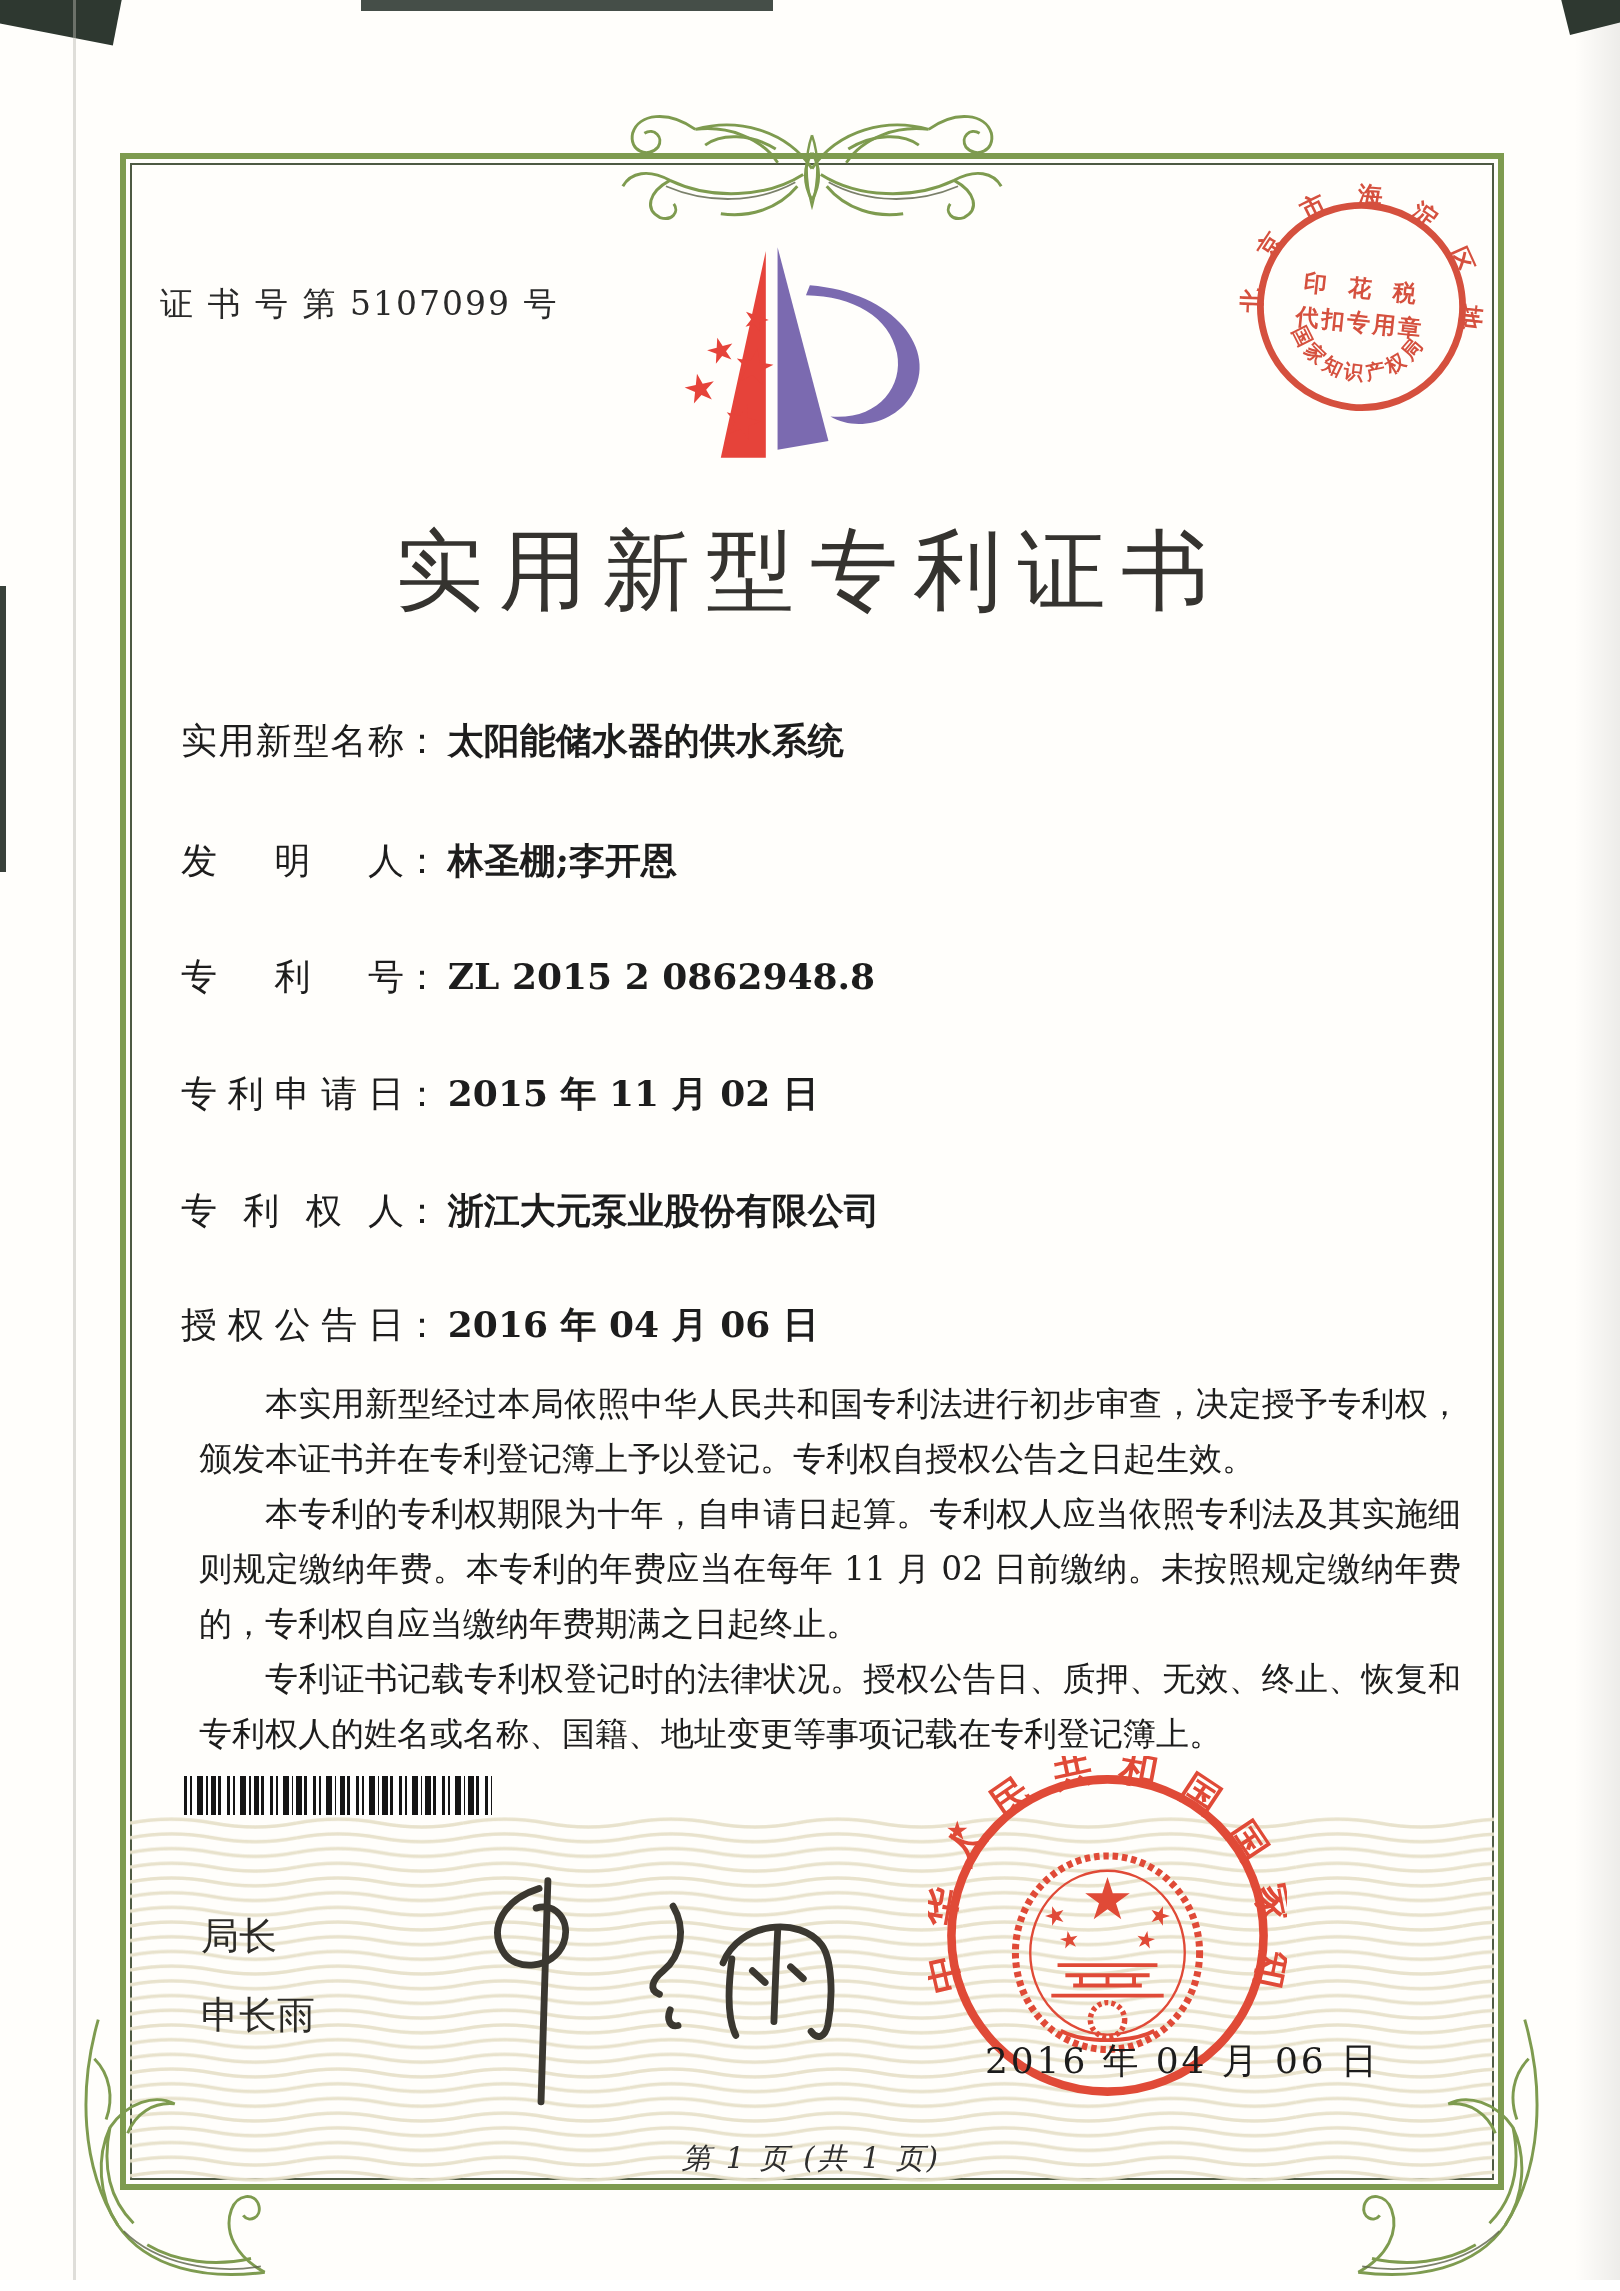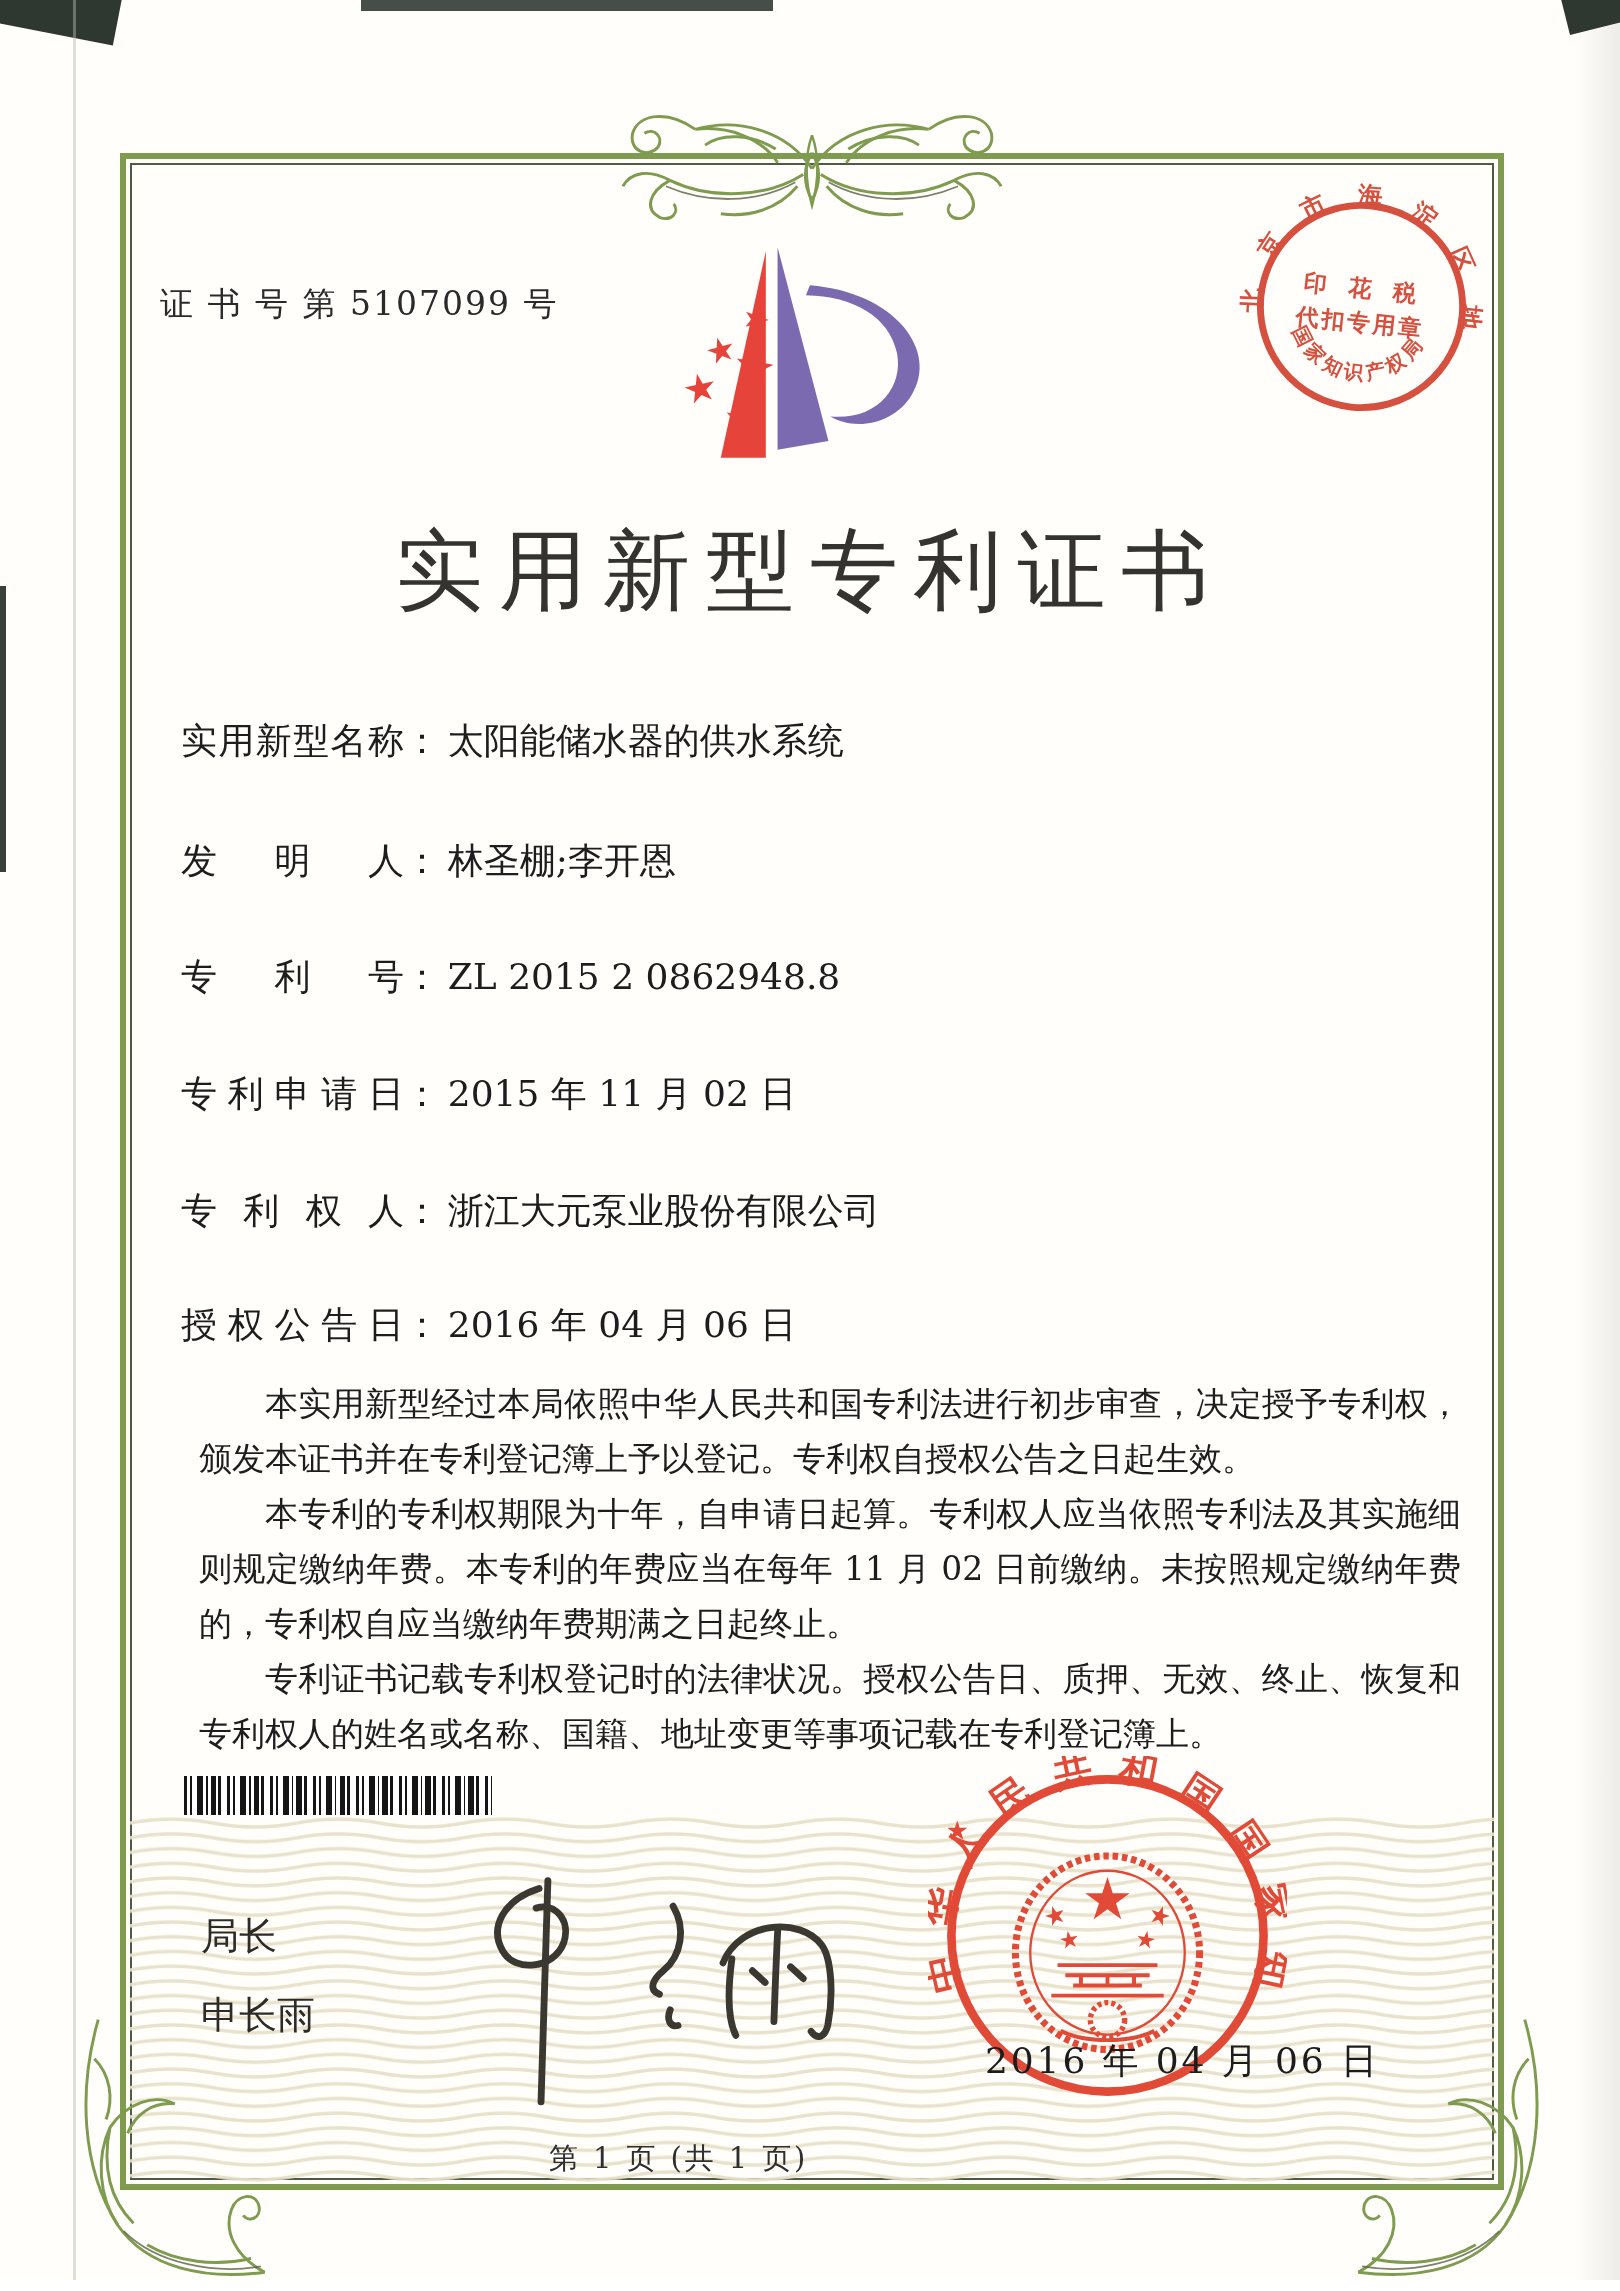--- a/index.html
+++ b/index.html
@@ -26,21 +26,21 @@
   
   .waves{position:absolute;left:130px;top:1815px;width:1364px;height:368px;opacity:.95;}
   
   .cert-no{position:absolute;left:160px;top:282px;font-size:33px;letter-spacing:2px;color:#2a2a2a;}
   .logo{position:absolute;left:619px;top:241px;width:323px;height:261px;}
   .title{position:absolute;left:0;top:512px;width:1620px;text-align:center;
     font-size:88px;font-weight:400;letter-spacing:15.7px;color:#35332f;}
   
   .field{position:absolute;left:181px;font-size:36px;white-space:nowrap;color:#1d1d1d;}
   .flabel{display:inline-block;width:223px;text-align:justify;text-align-last:justify;font-family:Liberation Mono, monospace;}
-  .fvalue{margin-left:7.8px;}
+  .fvalue{margin-left:7.8px;font-weight:bold;}
   .f0{top:717px}.f1{top:837px}.f2{top:953px}.f3{top:1070px}.f4{top:1187px}.f5{top:1301px}
   
   .body-text{position:absolute;left:179px;top:1376px;width:1262px;
     font-size:33px;line-height:55px;text-align:justify;color:#1d1d1d;margin-left:20px;}
   .body-text p{margin:0;text-indent:2em;}
   
   .barcode{position:absolute;left:184px;top:1776px;width:308px;height:39px;
     background:repeating-linear-gradient(90deg,
       #151515 0 2.9px,#fff 2.9px 5.9px,#151515 5.9px 7.8px,#fff 7.8px 12.7px,
       #151515 12.7px 18.6px,#fff 18.6px 21.6px,#151515 21.6px 23.5px,#fff 23.5px 26.5px,
@@ -49,22 +49,22 @@
   .signer{position:absolute;left:201px;font-family:"DejaVu Sans","Liberation Sans",sans-serif;
     font-size:38px;font-weight:500;color:#2c2b27;}
   .signer-title{top:1911px;}
   .signer-name{top:1990px;font-family:Liberation Serif, serif;}
   .signature{position:absolute;left:446px;top:1867px;width:421px;height:274px;}
   
   .tax-stamp{position:absolute;left:1233px;top:178px;width:257px;height:257px;transform:rotate(6deg);}
   .office-seal{position:absolute;left:928px;top:1756px;width:359px;height:359px;}
   .issue-date{position:absolute;left:985px;top:2037px;font-size:36px;letter-spacing:2.9px;color:#1c1c1c;z-index:5;}
   
-  .footer{position:absolute;left:549px;top:2139px;width:392px;text-align:left;
-    font-size:29px;letter-spacing:2.9px;color:#2e2e2e;}
+  .footer{position:absolute;left:549px;top:2139px;width:392px;text-align:right;
+    font-size:29px;letter-spacing:2.9px;color:#2e2e2e;font-style:italic;}
   
   .orn-top{position:absolute;left:564px;top:90px;width:496px;height:165px;}
   .orn-bl{position:absolute;left:59px;top:2000px;width:245px;height:284px;}
   .orn-br{position:absolute;left:1319px;top:2000px;width:245px;height:284px;transform:scale(-1,1);}
 </style>
 </head>
 <body>
 
 <div class="page">
 

